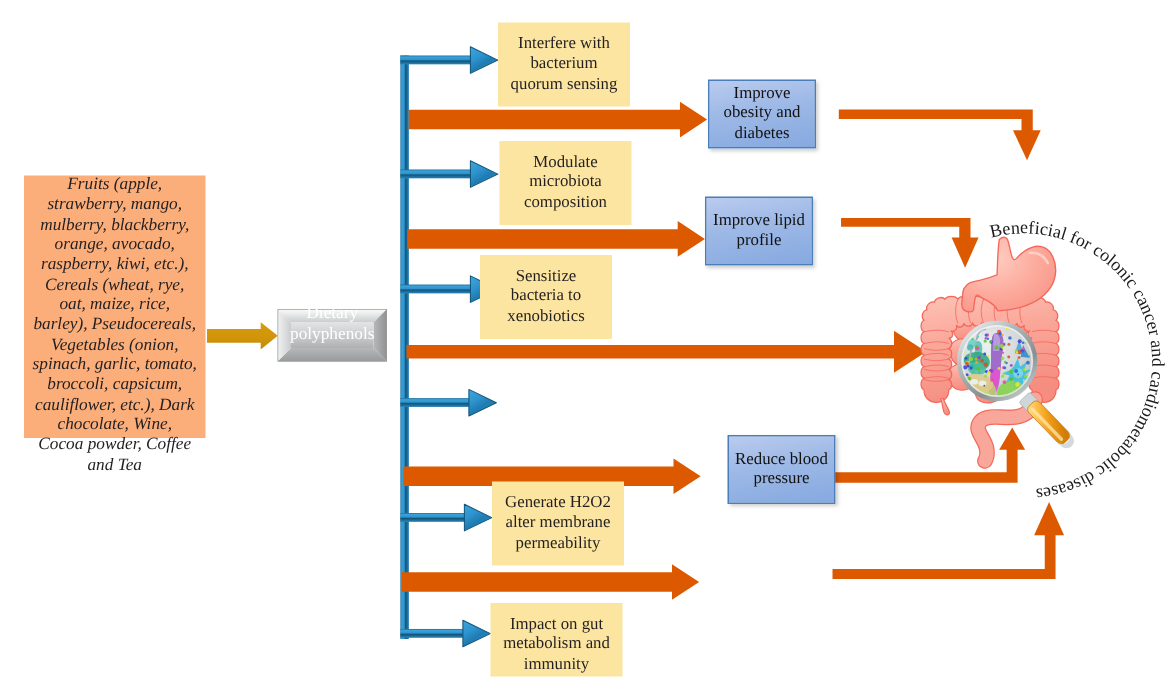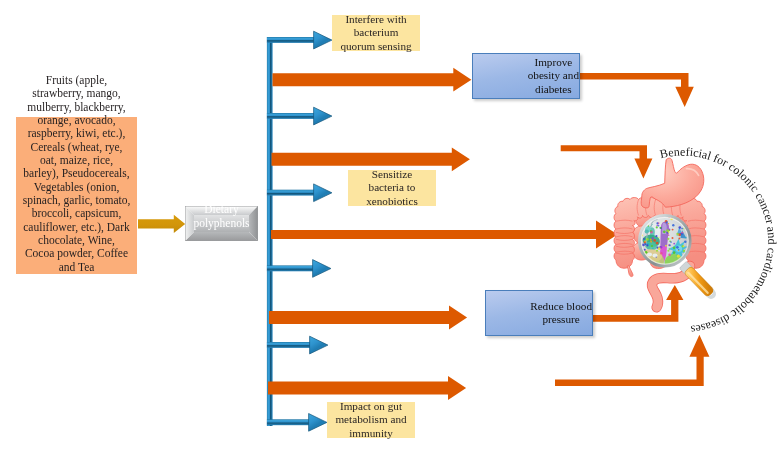--- a/index.html
+++ b/index.html
@@ -2,38 +2,38 @@
 <html><head>
 <meta charset="utf-8">
 <style>
   html,body{margin:0;padding:0;}
   body{width:778px;height:451px;background:#ffffff;overflow:hidden;
        font-family:"Liberation Serif",serif;position:relative;}
   #stage{position:absolute;left:0;top:0;width:778px;height:451px;}
   .abs{position:absolute;}
 
   
-  .srcbox{left:16px;top:117px;width:121px;height:157px;background:#FBAE79;
-          display:flex;align-items:flex-end;justify-content:center;text-align:center;
-          font-size:11.5px;line-height:13.35px;color:#231f20;box-sizing:border-box;}
+  .srcbox{left:16px;top:117px;width:121px;height:175px;background:#FBAE79;
+          display:flex;align-items:flex-start;justify-content:center;text-align:center;
+          font-size:11.5px;line-height:13.35px;color:#231f20;box-sizing:border-box;font-style:italic;}
 
   
   .dpbox{left:185px;top:206px;width:73px;height:19px;
          display:flex;align-items:center;justify-content:center;text-align:center;
          font-size:11.5px;line-height:14px;color:#ffffff;box-sizing:border-box;}
 
   
-  .ybox{width:88px;height:36px;background:#FCE5A0;display:flex;align-items:center;
+  .ybox{width:88px;height:56px;background:#FCE5A0;display:flex;align-items:center;
         justify-content:center;text-align:center;font-size:11.2px;line-height:13.45px;
         color:#231f20;box-sizing:border-box;}
 
   
-  .bbox{width:108px;height:46px;
+  .bbox{width:72px;height:46px;
         background:linear-gradient(170deg,#bacbee 0%,#9cb8e6 45%,#86a9e0 100%);
-        border:1px solid #4a7ebb;display:flex;align-items:center;justify-content:flex-end;
+        border:1px solid #4a7ebb;display:flex;align-items:center;justify-content:center;
         text-align:center;font-size:11.2px;line-height:13.45px;color:#111;
         box-sizing:border-box;box-shadow:1.5px 1.5px 2.5px rgba(0,0,0,.20);}
 
   svg.layer{position:absolute;left:0;top:0;width:778px;height:451px;overflow:visible;}
 </style>
 </head>
 <body>
 
 <div id="stage">
 
@@ -416,26 +416,35 @@
       <polygon points="0,35 0,0 9,9 9,26" fill="url(#bvLeft)"></polygon>
       <rect x="9" y="9" width="55" height="17" fill="url(#bvFace)"></rect>
       <rect x="0.25" y="0.25" width="72.5" height="34.5" fill="none" stroke="#9a9c9e" stroke-width="0.5"></rect>
     </svg>
     <div style="position:relative;z-index:2">Dietary<br>polyphenols</div>
   </div>
 
   <div class="abs ybox" style="left:332px;top:15px">
       <div>Interfere with<br>bacterium<br>quorum sensing</div>
     </div>
-  <div class="abs ybox" style="left:348px;top:170px">
+  <div class="abs ybox" style="left:333px;top:94px">
+      <div>Modulate<br>microbiota<br>composition</div>
+    </div>
+  <div class="abs ybox" style="left:320px;top:170px">
       <div>Sensitize<br>bacteria to<br>xenobiotics</div>
+    </div>
+  <div class="abs ybox" style="left:328px;top:321px">
+      <div>Generate H2O2<br>alter membrane<br>permeability</div>
     </div>
   <div class="abs ybox" style="left:327px;top:402px">
       <div>Impact on gut<br>metabolism and<br>immunity</div>
     </div>
 
   <div class="abs bbox" style="left:472px;top:53px">
       <div>Improve<br>obesity and<br>diabetes</div>
     </div>
+  <div class="abs bbox" style="left:470px;top:131px">
+      <div>Improve lipid<br>profile</div>
+    </div>
   <div class="abs bbox" style="left:485px;top:290px">
       <div>Reduce blood<br>pressure</div>
     </div>
 </div>
 
 </body></html>

